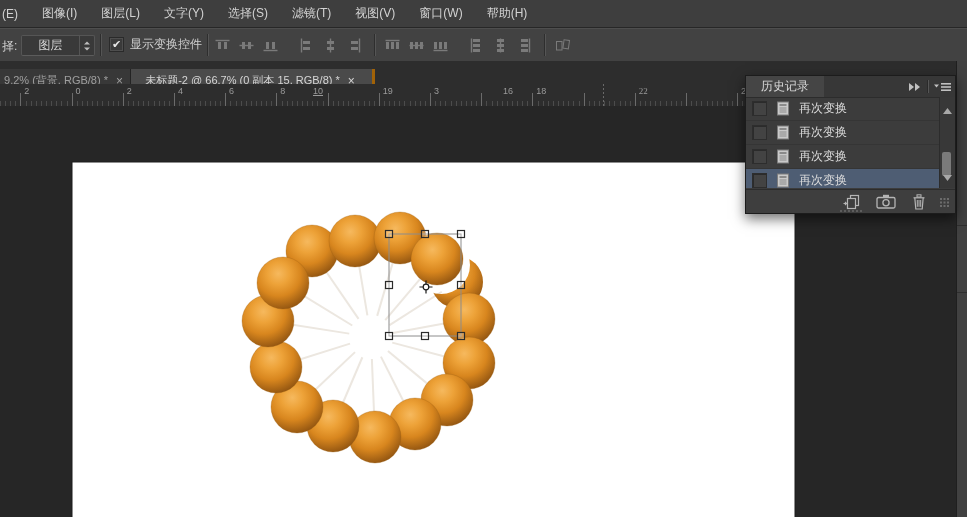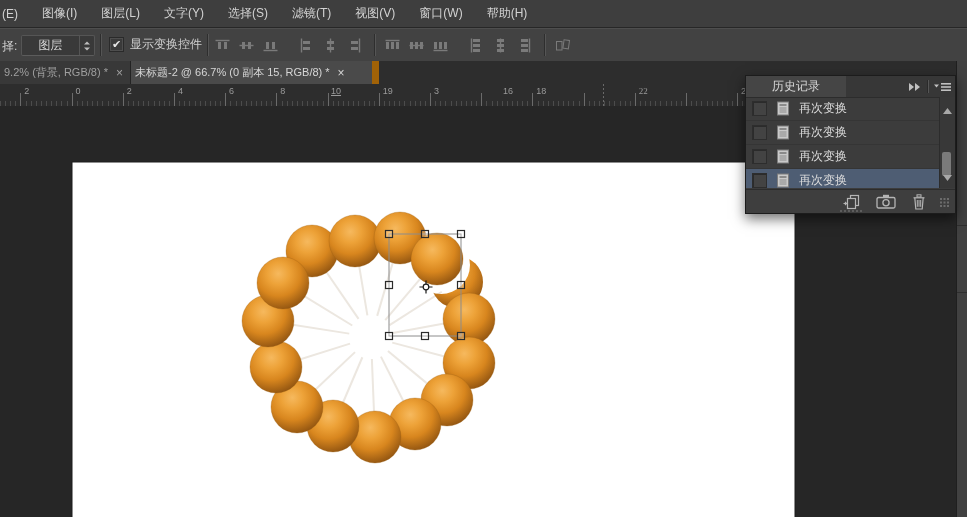--- a/index.html
+++ b/index.html
@@ -20,41 +20,41 @@
   .vdiv.abs{position:absolute;top:5px;}
   .checkbox-wrap{position:absolute;left:109px;top:7px;display:flex;align-items:center;}
   .cb{width:13px;height:13px;background:#3a3a3a;border:1px solid #2a2a2a;box-shadow:inset 0 0 0 1px #4e4e4e;color:#e6e6e6;font-size:11px;line-height:12px;text-align:center;cursor:default;}
   .cb-label{color:#cfcfcf;font-size:12px;margin-left:6px;}
   .icon-strip{position:absolute;left:214px;top:5px;height:22px;display:flex;align-items:center;}
   .aicon{width:17px;height:17px;margin-right:7px;opacity:.62;cursor:default;}
   .aicon.gapL{margin-left:12px;}
   .icon-strip .vdiv{margin:0 8px 0 4px;}
 
   .tabbar{position:absolute;left:0;top:61px;width:967px;height:23px;background:#2d2d2d;}
-  .doc-tab{position:absolute;top:0;height:23px;font-size:11px;display:flex;align-items:center;white-space:nowrap;overflow:hidden;cursor:default;}
+  .doc-tab{position:absolute;top:8px;height:23px;font-size:11px;display:flex;align-items:center;white-space:nowrap;overflow:hidden;cursor:default;justify-content:center;}
   .doc-tab .lbl{padding:0 6px 0 4px;}
   .doc-tab .x{padding:0 7px 0 2px;font-size:12px;}
   .tab-inactive{left:0;width:130px;background:#383838;color:#9f9f9f;border-right:1px solid #232323;}
-  .tab-active{left:131px;width:241px;background:#4a4a4a;color:#d6d6d6;border-right:7px solid #a16207;}
+  .tab-active{left:131px;width:241px;background:#4a4a4a;color:#d6d6d6;border-right:3px solid #a16207;}
 
   
   .ruler{position:absolute;left:0;top:84px;width:967px;height:22px;background:#2d2d2d;border-bottom:1px solid #1e1e1e;overflow:hidden;}
   .ruler .minors{position:absolute;left:0;bottom:0;width:100%;height:5px;background:repeating-linear-gradient(90deg,#565656 0 1px,transparent 1px 5.12px);opacity:.75;}
   .ruler .maj{position:absolute;bottom:0;width:1px;height:13px;background:#6b6b6b;}
   .ruler .num{position:absolute;top:2px;font-size:9px;color:#9a9a9a;}
   .ruler .cursor-mark{position:absolute;top:0;bottom:0;width:1px;background:repeating-linear-gradient(0deg,#9a9a9a 0 2px,transparent 2px 4px);opacity:.55;}
 
   
   .workspace{position:absolute;left:0;top:106px;width:967px;height:411px;background:#262626;}
   .workspace svg{display:block;}
 
   
   .panel{position:absolute;left:745px;top:75px;width:211px;height:139px;background:#3c3c3c;border:1px solid #1c1c1c;box-sizing:border-box;box-shadow:0 5px 12px rgba(0,0,0,.55);z-index:10;}
   .panel-header{position:relative;height:21px;background:#373737;border-bottom:1px solid #2c2c2c;}
-  .panel-title{display:inline-block;height:21px;line-height:21px;padding:0 26px;background:#454545;color:#d8d8d8;font-size:12px;cursor:default;}
+  .panel-title{display:inline-block;height:21px;line-height:21px;padding:0 15px;background:#454545;color:#d8d8d8;font-size:12px;cursor:default;}
   .ph-icons{position:absolute;right:4px;top:0;height:21px;display:flex;align-items:center;}
   .ph-icons .sep{width:1px;height:13px;background:#2a2a2a;border-right:1px solid #565656;margin:0 5px;}
   .ph-btn{display:flex;align-items:center;cursor:default;}
   .hist-list{position:absolute;left:0;top:21px;right:0;bottom:25px;overflow:hidden;}
   .hrow{position:relative;height:23px;display:flex;align-items:center;border-bottom:1px solid #353535;cursor:default;}
   .hrow .well{width:13px;height:13px;margin-left:6px;background:#434343;border:1px solid #2d2d2d;box-shadow:inset 1px 1px 0 rgba(0,0,0,.35);}
   .hrow .hicon{margin-left:9px;display:flex;align-items:center;}
   .hrow .hlabel{margin-left:9px;color:#dcdcdc;font-size:12px;white-space:nowrap;}
   .scrollbar{position:absolute;top:21px;right:0;bottom:25px;width:15px;background:#383838;border-left:1px solid #2c2c2c;}
   .scrollbar .thumb{position:absolute;left:2px;top:55px;width:9px;height:24px;background:#7a7a7a;border-radius:2px;cursor:default;}
@@ -200,21 +200,21 @@
       <span class="num" style="left: 75.5px;">0</span>
       <div class="maj" style="left: 122.7px;"></div>
       <span class="num" style="left: 126.7px;">2</span>
       <div class="maj" style="left: 173.9px;"></div>
       <span class="num" style="left: 177.9px;">4</span>
       <div class="maj" style="left: 225.1px;"></div>
       <span class="num" style="left: 229.1px;">6</span>
       <div class="maj" style="left: 276.3px;"></div>
       <span class="num" style="left: 280.3px;">8</span>
       <div class="maj" style="left: 327.5px;"></div>
-      <span class="num" style="left: 331px; text-decoration: underline;">10</span>
+      <span class="num" style="left: 313px; text-decoration: underline;">10</span>
       <div class="maj" style="left: 378.7px;"></div>
       <span class="num" style="left: 382.7px;">19</span>
       <div class="maj" style="left: 429.9px;"></div>
       <span class="num" style="left: 433.9px;">3</span>
       <div class="maj" style="left: 481.1px;"></div>
       <span class="num" style="left: 503px;">16</span>
       <div class="maj" style="left: 532.3px;"></div>
       <span class="num" style="left: 536.3px;">18</span>
       <div class="maj" style="left: 583.5px;"></div>
       <span class="num" style="left: 587.5px; margin-top: 48px;">20</span>

